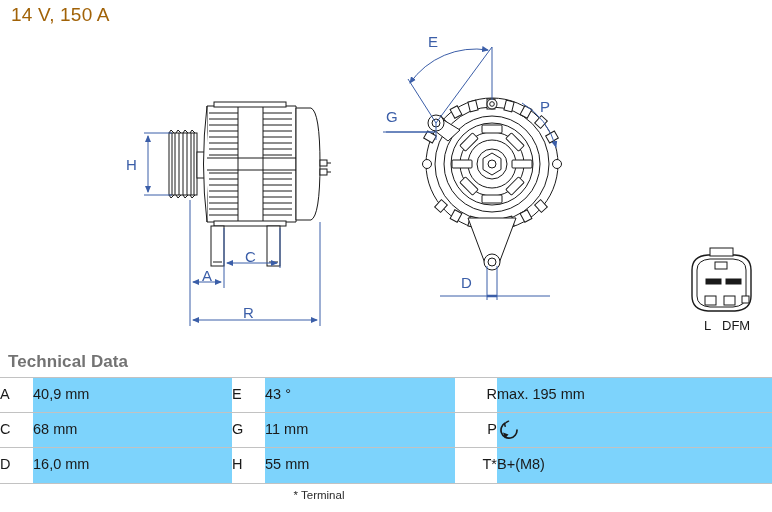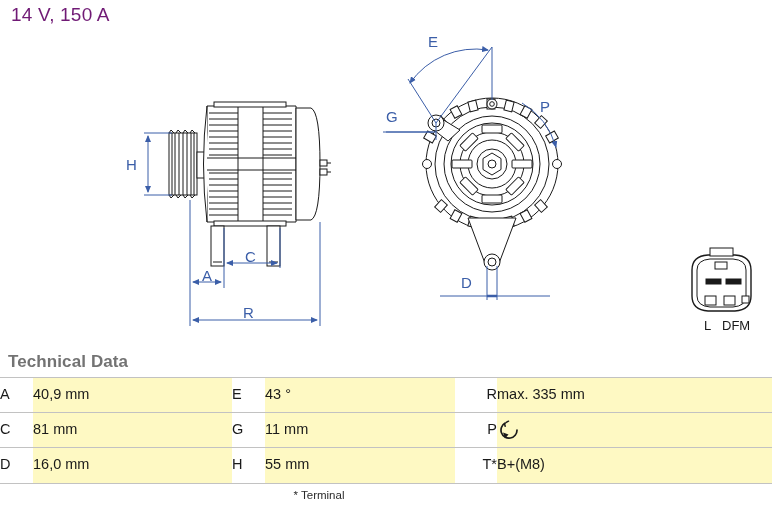--- a/index.html
+++ b/index.html
@@ -17,21 +17,21 @@
     overflow: hidden;
   }
 
   
   #spec-title {
     position: absolute;
     left: 11px;
     top: 4px;
     font-size: 19px;
     letter-spacing: 0.2px;
-    color: #701a75;
+    color: #a16207;
     white-space: nowrap;
   }
 
   
   #drawing-area {
     position: absolute;
     left: 0;
     top: 0;
     width: 772px;
     height: 350px;
@@ -71,21 +71,21 @@
     line-height: 1.1;
   }
   td.key-cell {
     background: #ffffff;
     text-align: left;
     padding-left: 9px;
     color: #1a1a1a;
     white-space: nowrap;
   }
   td.val-cell {
-    background: #fef9c3;
+    background: #7dd3fc;
     padding-left: 10px;
     color: #1a1a1a;
     white-space: nowrap;
   }
   
   col.c-key1 { width: 33px; }
   col.c-val1 { width: 199px; }
   col.c-key2 { width: 33px; }
   col.c-val2 { width: 190px; }
   col.c-key3 { width: 42px; }
@@ -381,25 +381,25 @@
       <col class="c-key3">
         <col class="c-val3">
     </colgroup>
     <tbody>
       <tr class="data-row">
         <td class="key-cell">A</td>
         <td class="val-cell">40,9 mm</td>
         <td class="key-cell">E</td>
         <td class="val-cell">43 °</td>
         <td class="key-cell k3">R</td>
-        <td class="val-cell">max. 335 mm</td>
+        <td class="val-cell">max. 195 mm</td>
       </tr>
       <tr class="data-row">
         <td class="key-cell">C</td>
-        <td class="val-cell">81 mm</td>
+        <td class="val-cell">68 mm</td>
         <td class="key-cell">G</td>
         <td class="val-cell">11 mm</td>
         <td class="key-cell k3">P</td>
         <td class="val-cell">
           <span class="rot-wrap">
             <svg width="26" height="24" viewBox="0 0 26 24" xmlns="http://www.w3.org/2000/svg">
               <path d="M20,12 A8,8 0 1 1 8.2,5.1" fill="none" stroke="#1a1a1a" stroke-width="1.7" stroke-linecap="round"></path>
               <path d="M11.5,3.2 L7.4,5.4 L8.6,9.6" fill="none" stroke="#1a1a1a" stroke-width="1.5" stroke-linecap="round" stroke-dasharray="2.6 2.4"></path>
               <path d="M6,14.5 L11.5,16.5 L8,20.5 Z" fill="#1a1a1a"></path>
             </svg>

